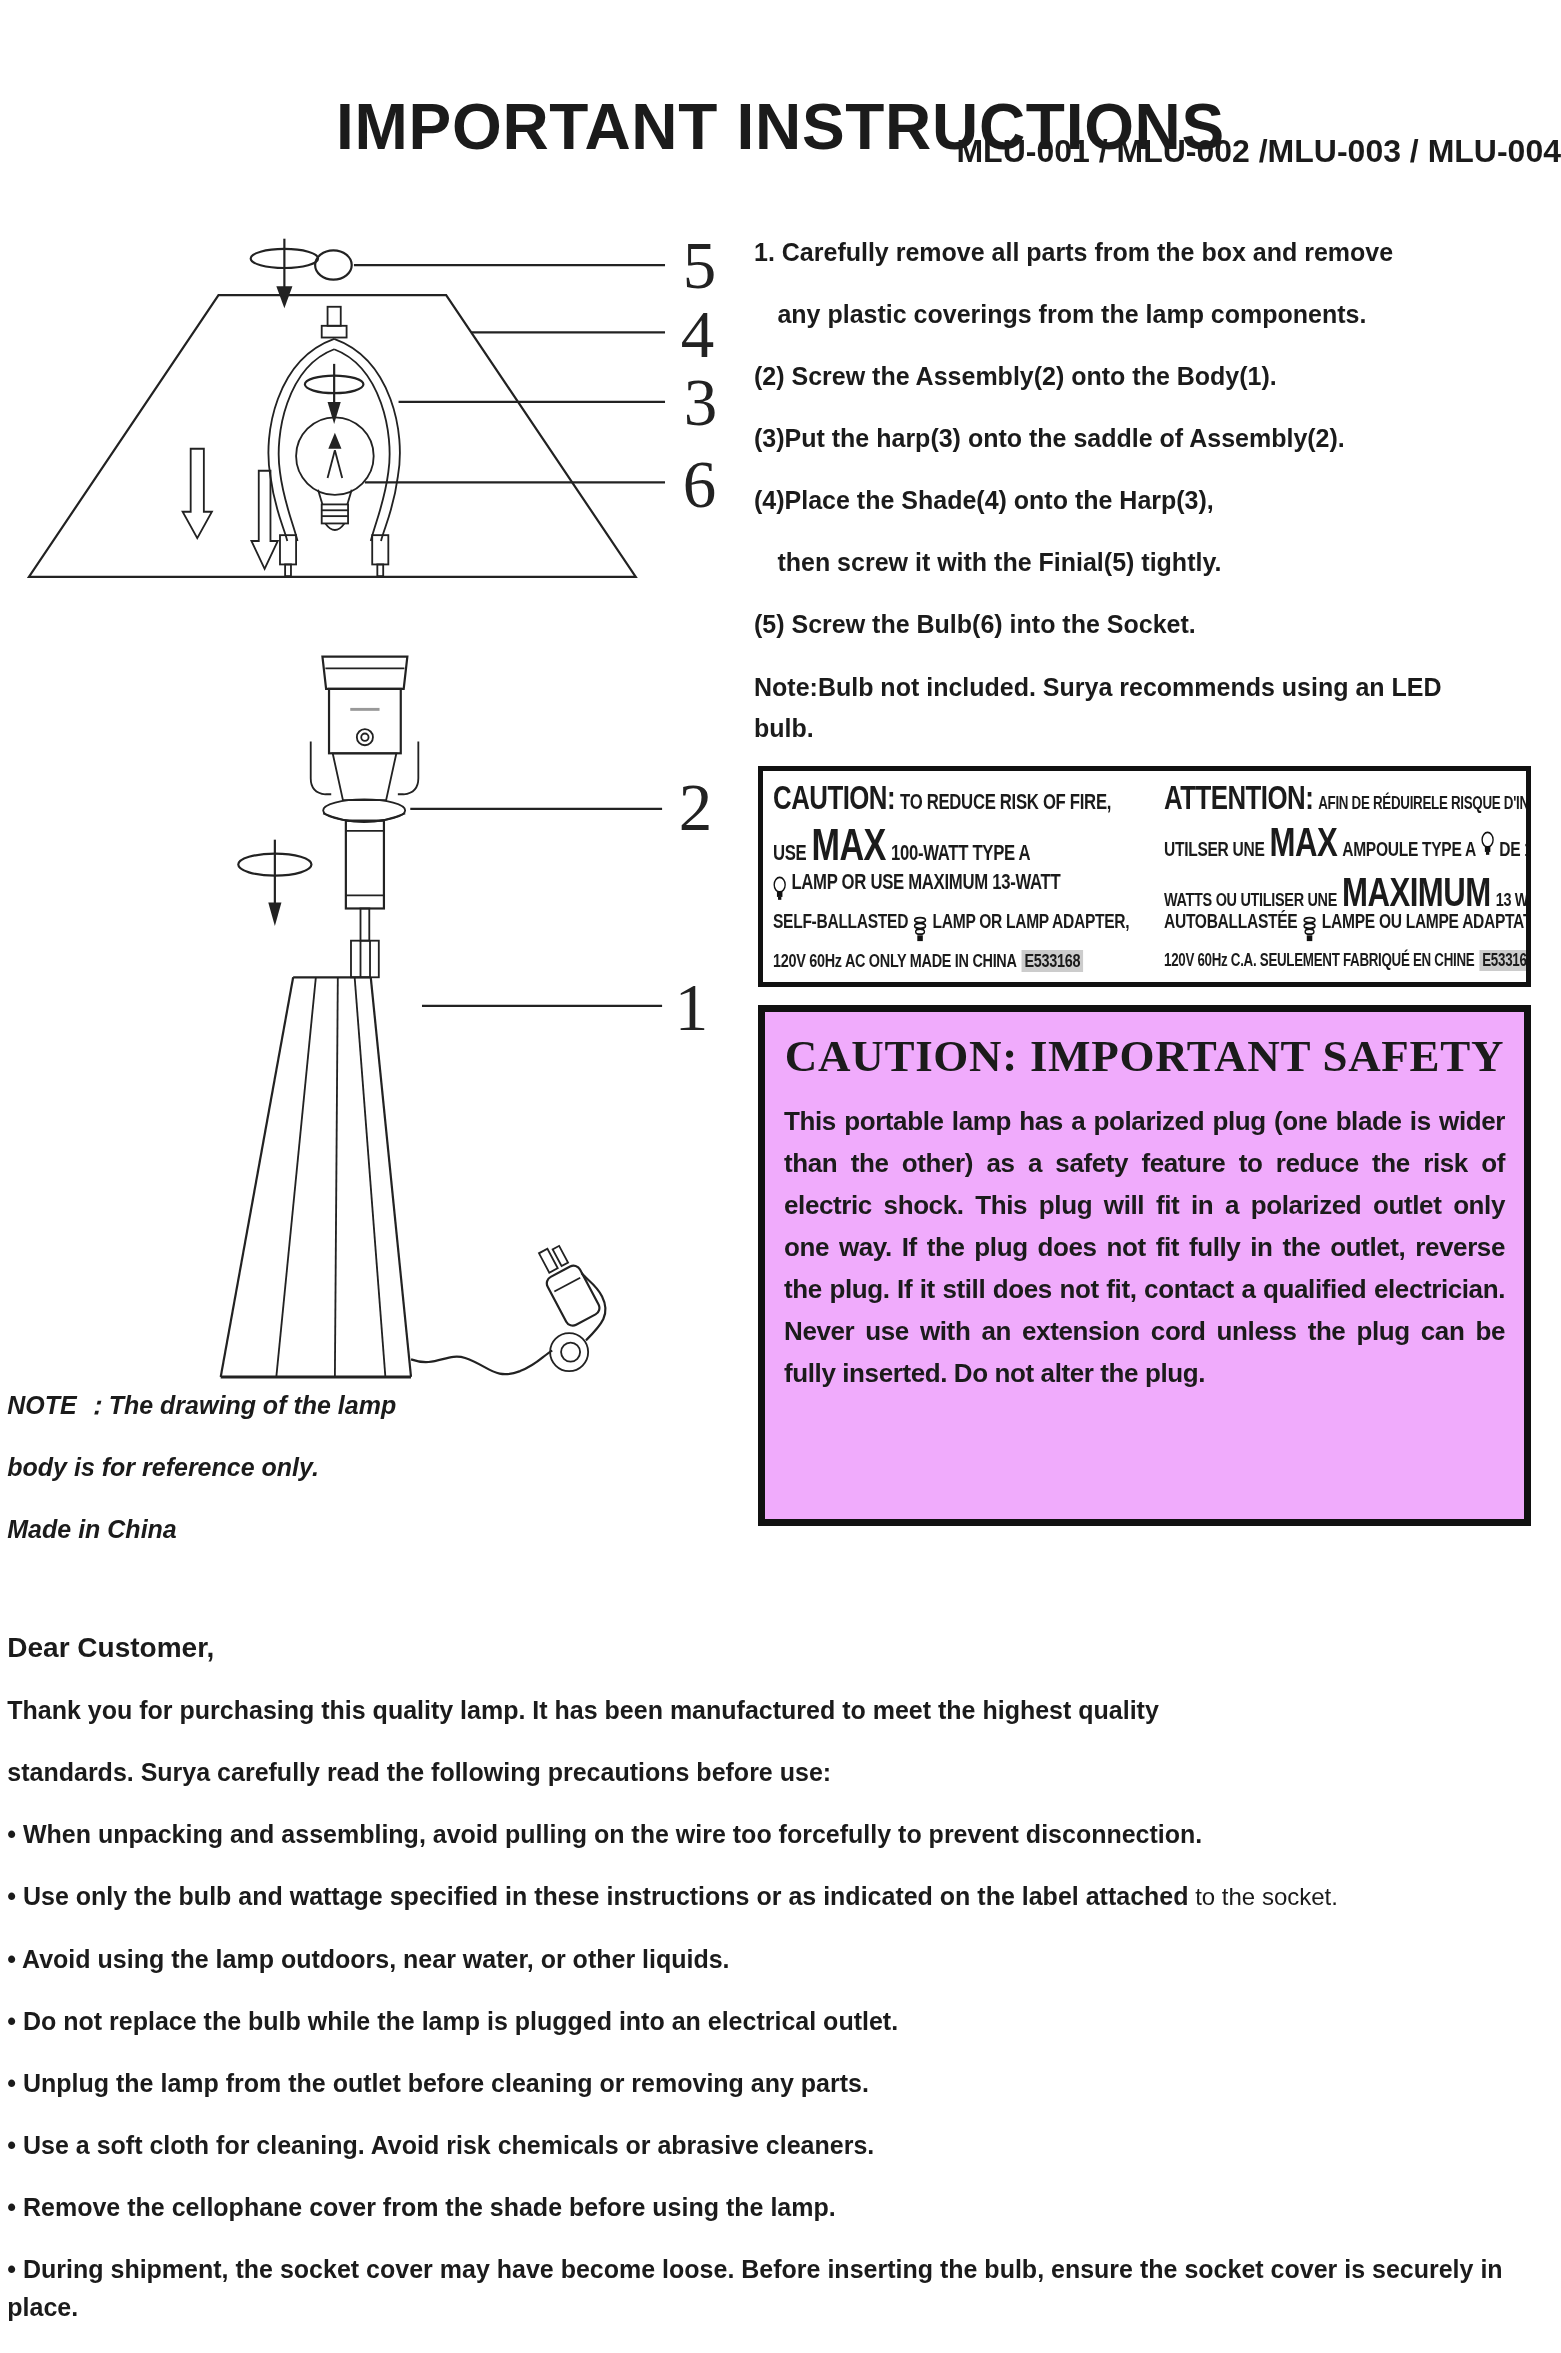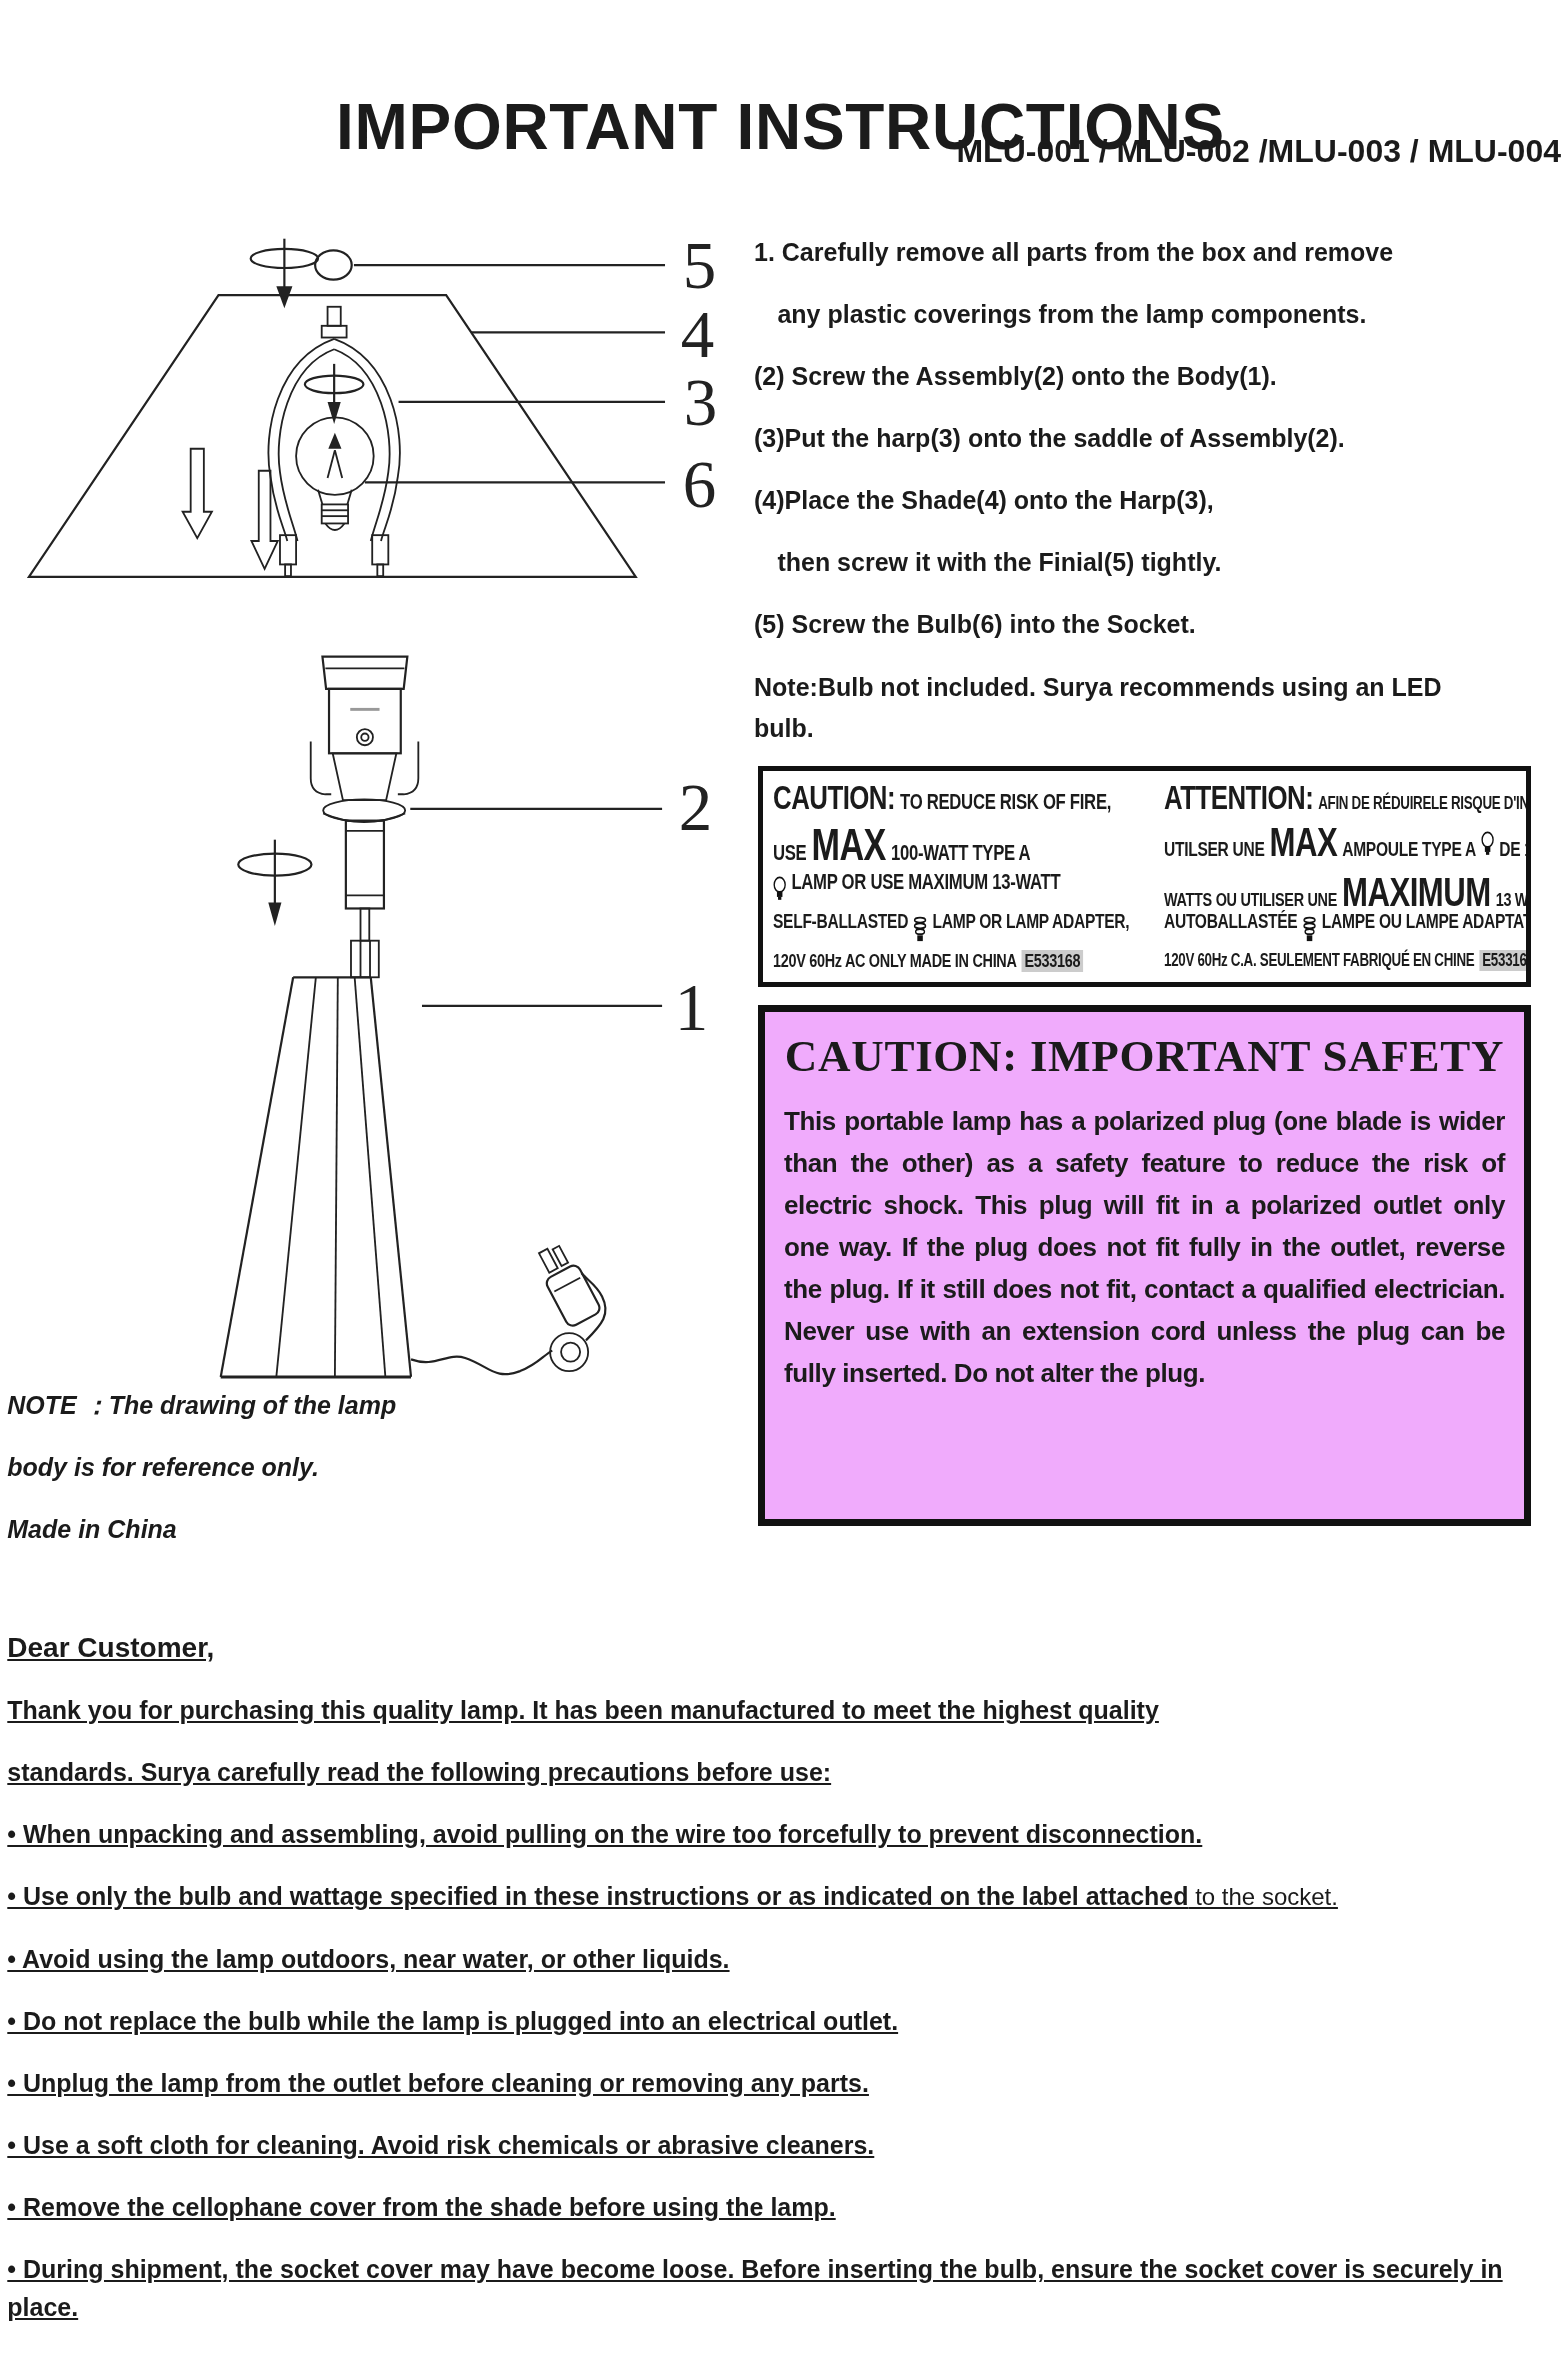--- a/index.html
+++ b/index.html
@@ -47,21 +47,21 @@
       background:#f0abfc;}
   .safety-h{text-align:center; font-family:"Liberation Serif", serif; font-weight:bold;
       font-size:45px; line-height:51px; letter-spacing:0.7px;}
   .safety-h.second{margin-top:20.5px;}
   .safety-body{margin:17.6px 19px 0 19px; font-size:26px; line-height:42px;
       text-align:justify; letter-spacing:-0.4px;}
   
   .ref-note{position:absolute; left:7.3px; top:1374px; width:557px; font-size:25px;font-style:italic;}
   .ref-note div{line-height:62px; white-space:nowrap;}
   
-  .customer{position:absolute; left:7.3px; top:1629px; width:1547px; font-size:25px;text-decoration:underline;}
+  .customer{position:absolute; left:7.3px; top:1629px; width:1547px; font-size:25px;}
   .salutation{font-size:28px; line-height:38px; margin-bottom:24px;}
   .cust-line{line-height:38px; margin-bottom:24px; white-space:nowrap;}
   .bullet{line-height:38px; margin-bottom:24px;}
   .bullet .tail{font-weight:400; font-size:24px;}
   
   .ln{stroke:#222; stroke-width:2.5; fill:none;}
   .ln3{stroke:#222; stroke-width:3; fill:none;}
   .fil{fill:#222; stroke:none;}
 </style>
 </head>

